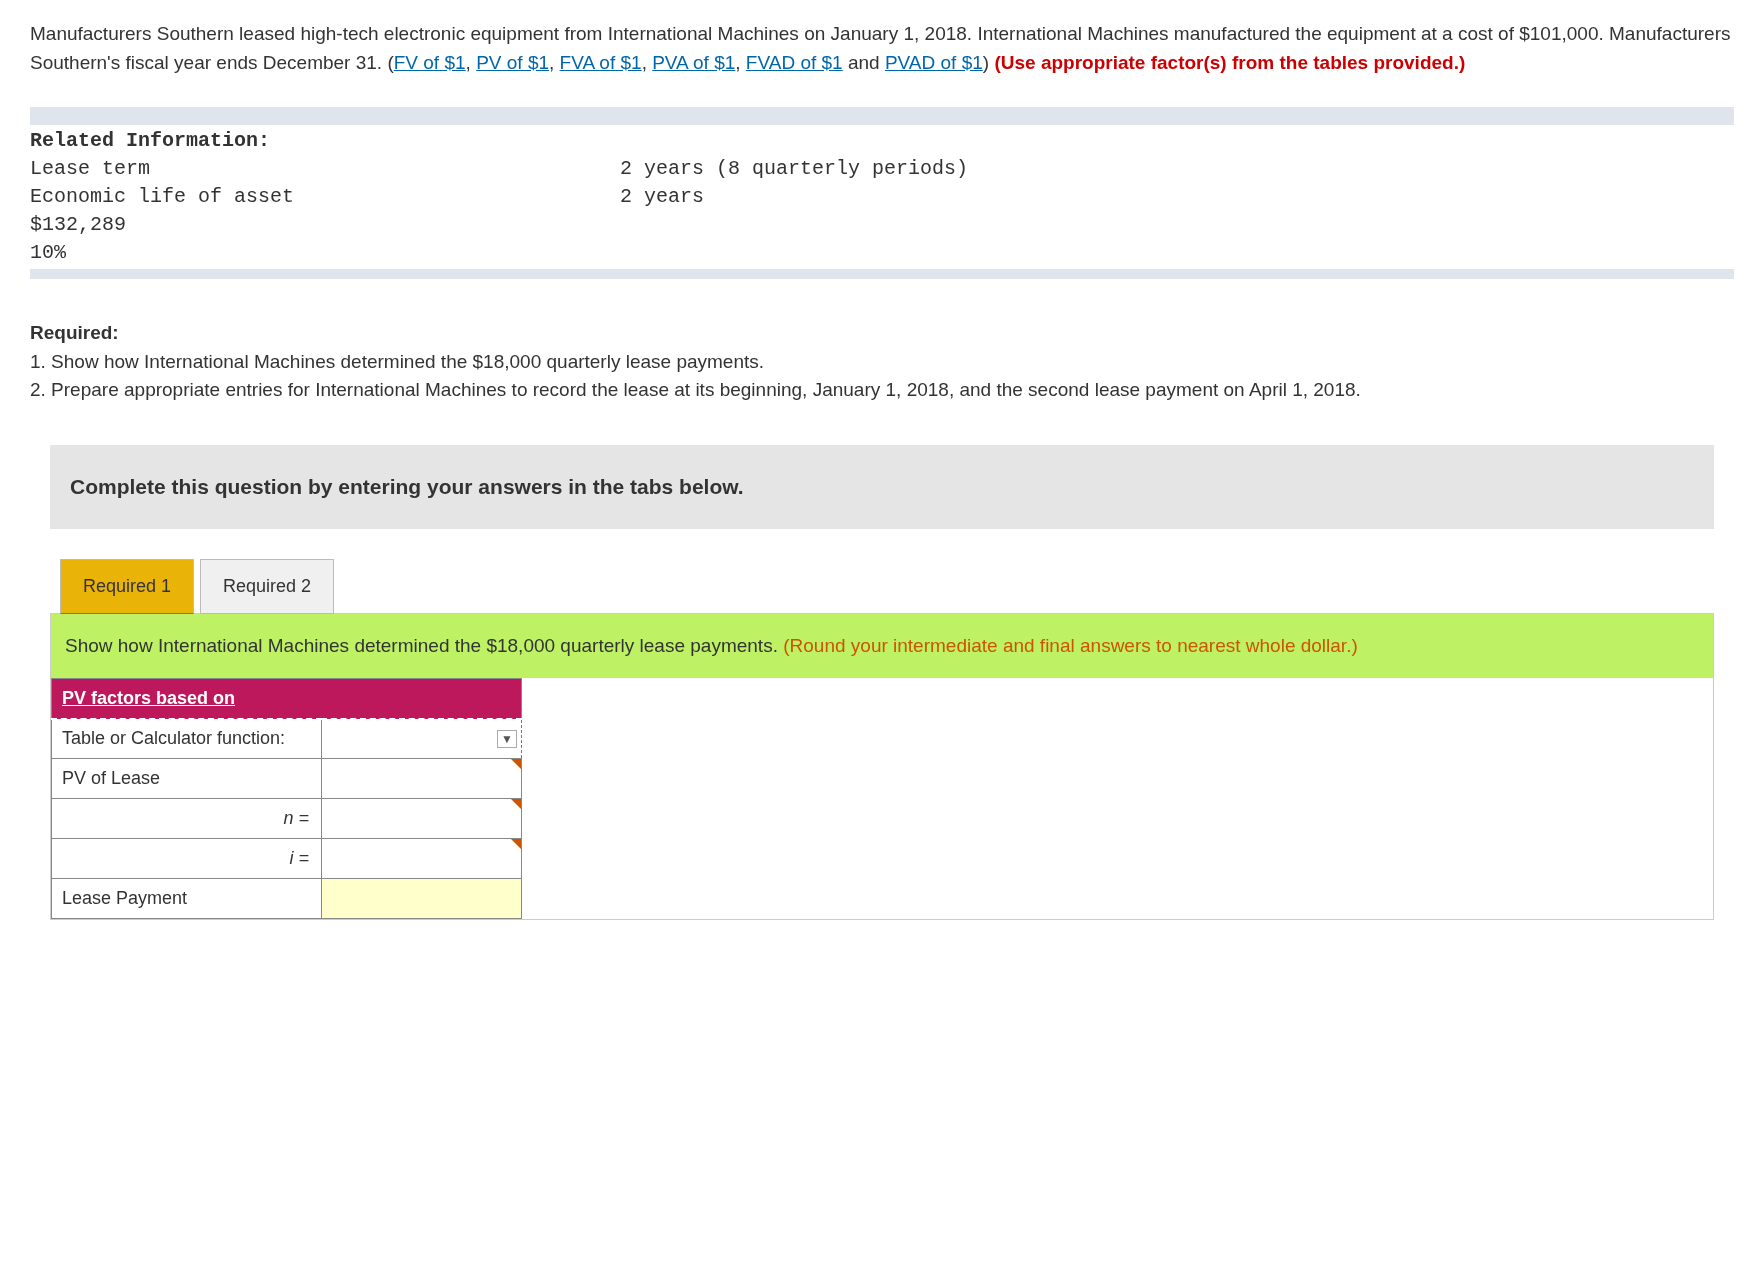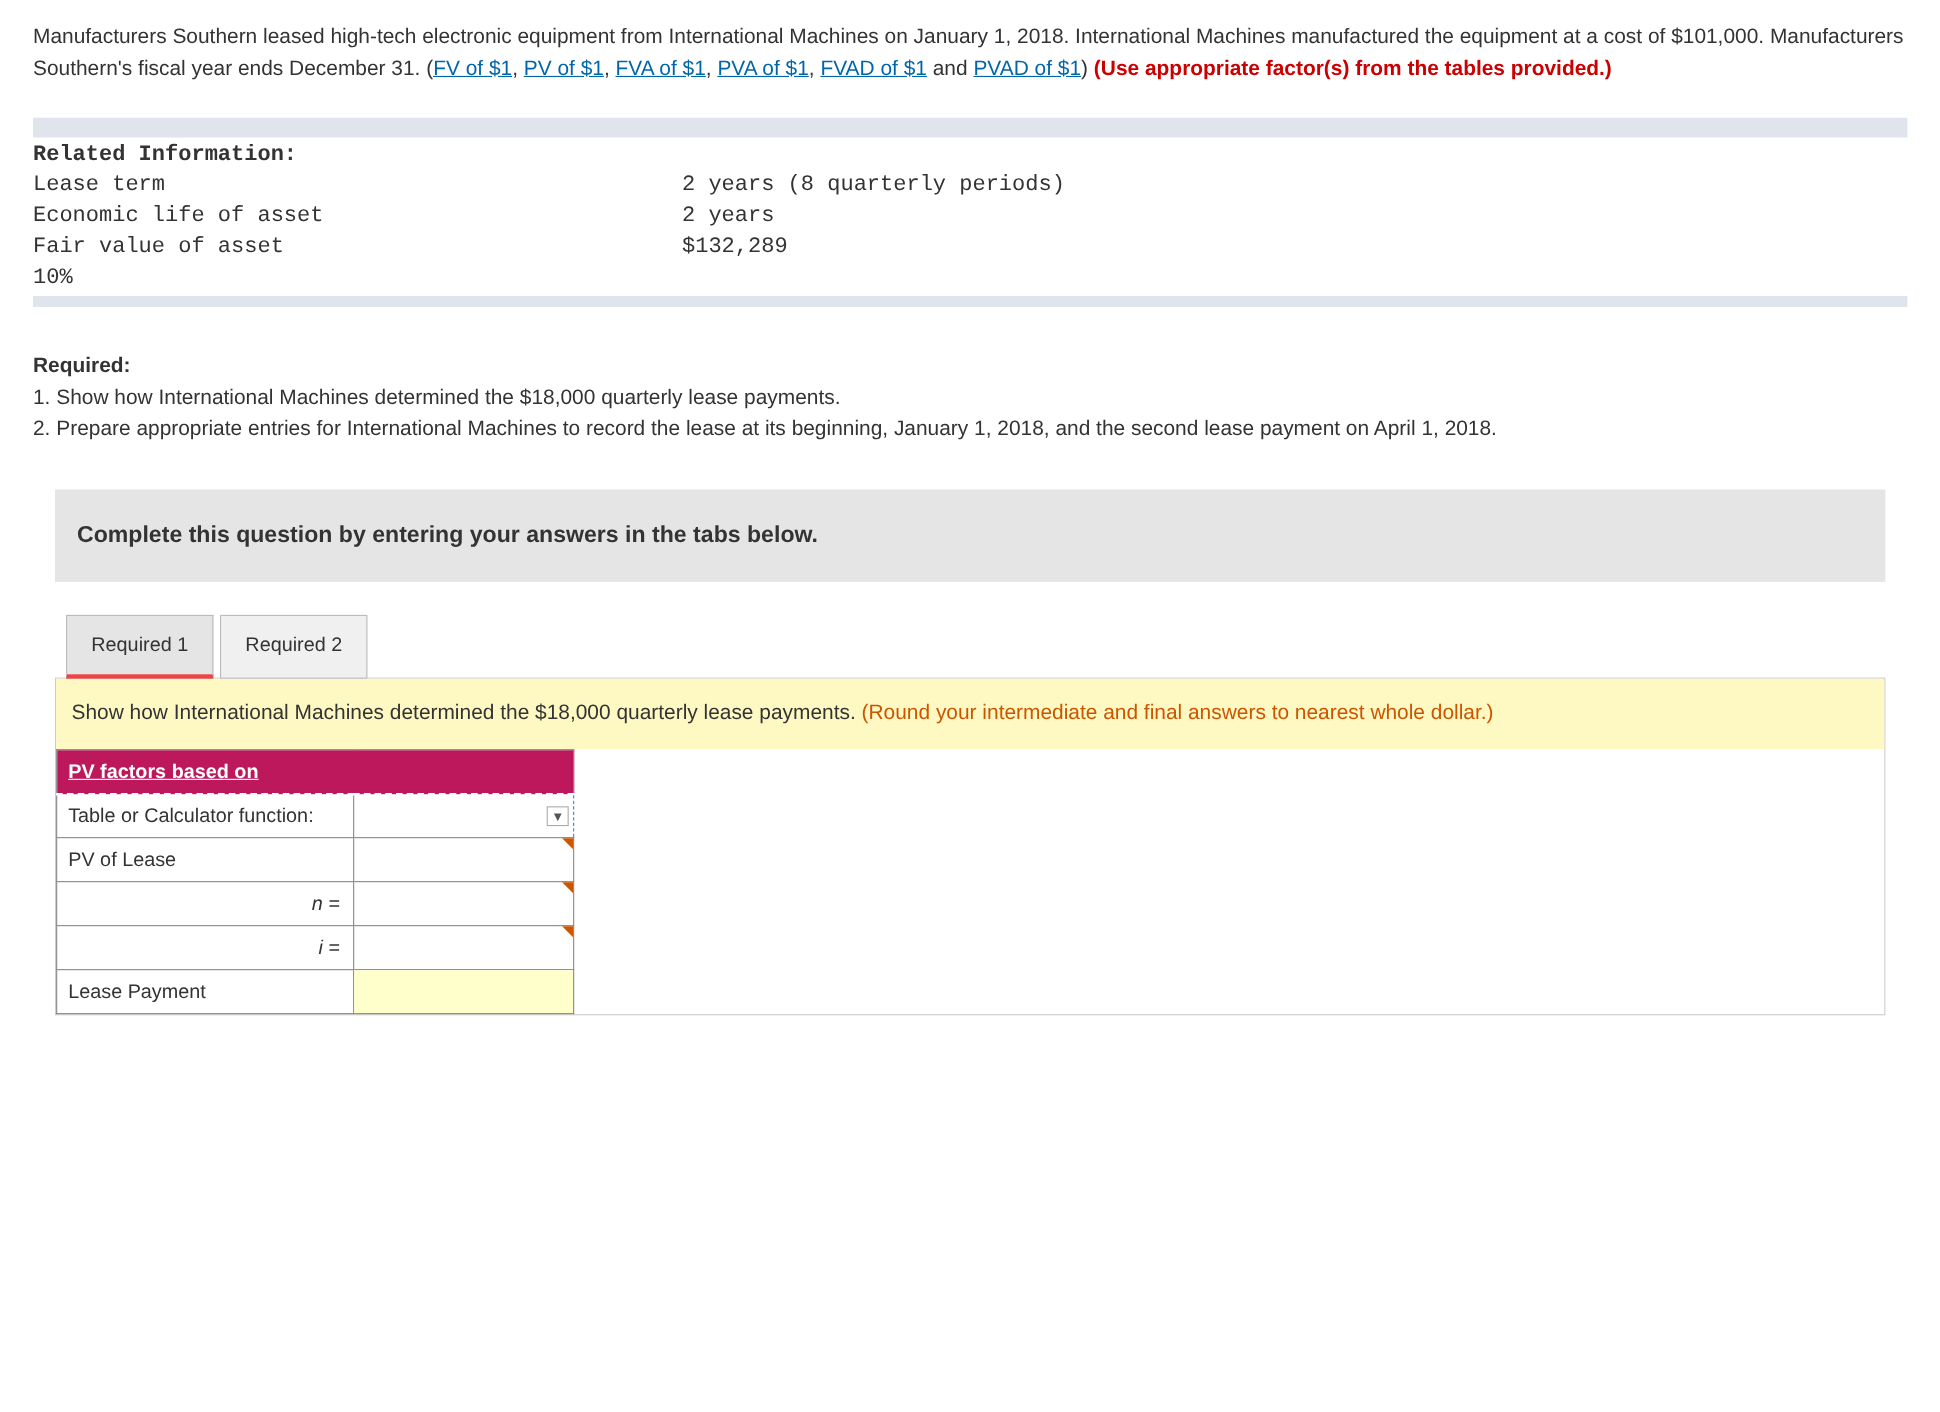--- a/index.html
+++ b/index.html
@@ -34,26 +34,26 @@
     }
     .tabs { display: flex; margin-bottom: -1px; margin-left: 10px; }
     .tab {
       border: 1px solid #bbb;
       background: #f0f0f0;
       padding: 16px 22px;
       font-size: 18px;
       cursor: pointer;
       margin-right: 6px;
     }
-    .tab.active { background: #e5e5e5; border-bottom: 4px solid #ef4444; }
+    .tab.active { background: #eab308; border-bottom: 1px solid #ef4444; }
     .tab-content {
       border: 1px solid #ccc;
     }
     .prompt {
-      background: #fef9c3;
+      background: #bef264;
       padding: 18px 14px;
       font-size: 19px;
       line-height: 1.5;
     }
     .orange { color: #cc5500; }
     .answer-table {
       border-collapse: collapse;
       margin: 0;
       font-size: 18px;
     }
@@ -111,21 +111,20 @@
     <div class="heading">Related Information:</div>
     <div class="info-row">
       <div class="info-key">Lease term</div>
       <div class="info-val">2 years (8 quarterly periods)</div>
     </div>
     <div class="info-row">
       <div class="info-key">Economic life of asset</div>
       <div class="info-val">2 years</div>
     </div>
     <div class="info-row">
-      <div class="info-key">Fair value of asset</div>
       <div class="info-val">$132,289</div>
     </div>
     <div class="info-row">
       <div class="info-val">10%</div>
     </div>
   </div>
   <div class="bar-bottom"></div>
 </div>
 
 <div class="required-block">

